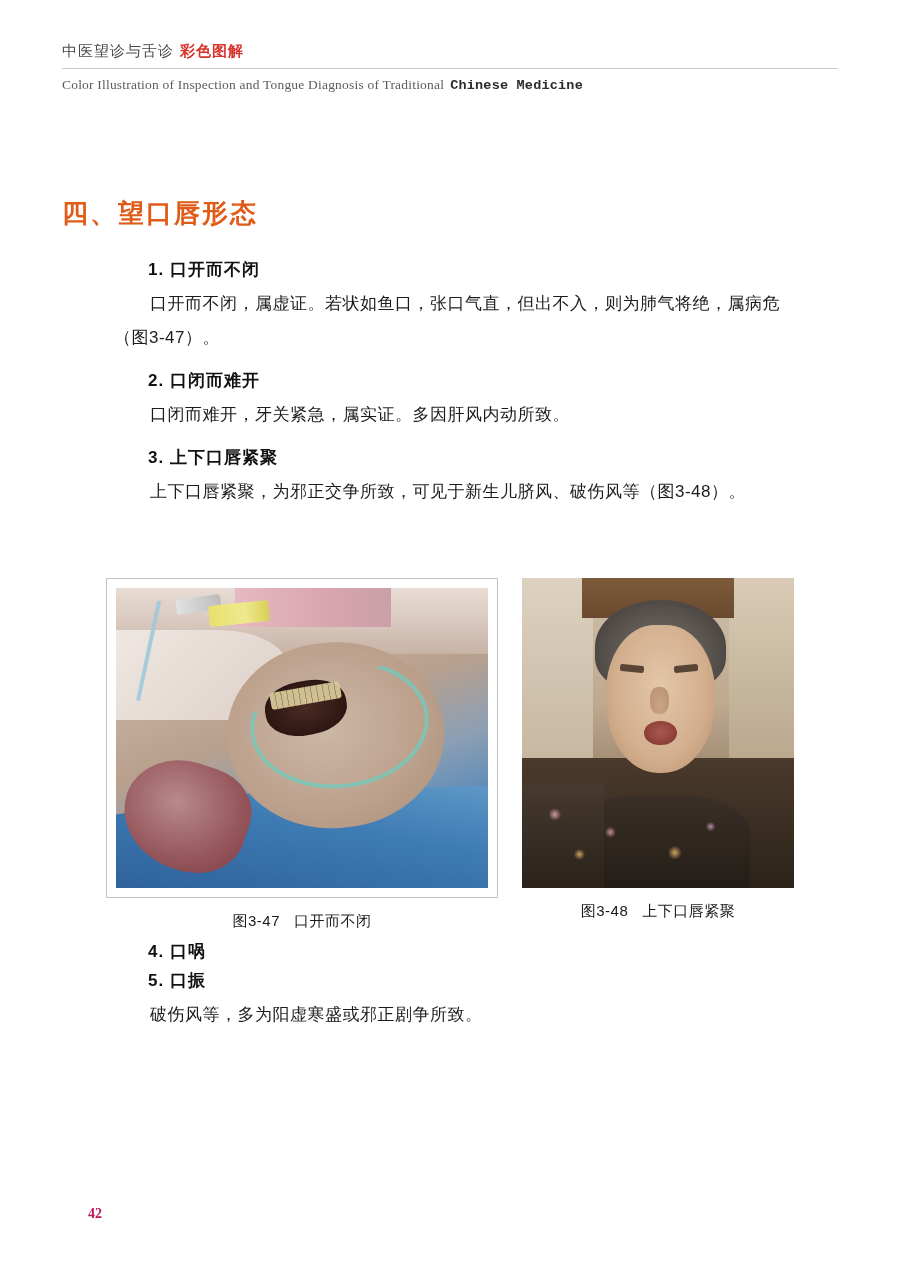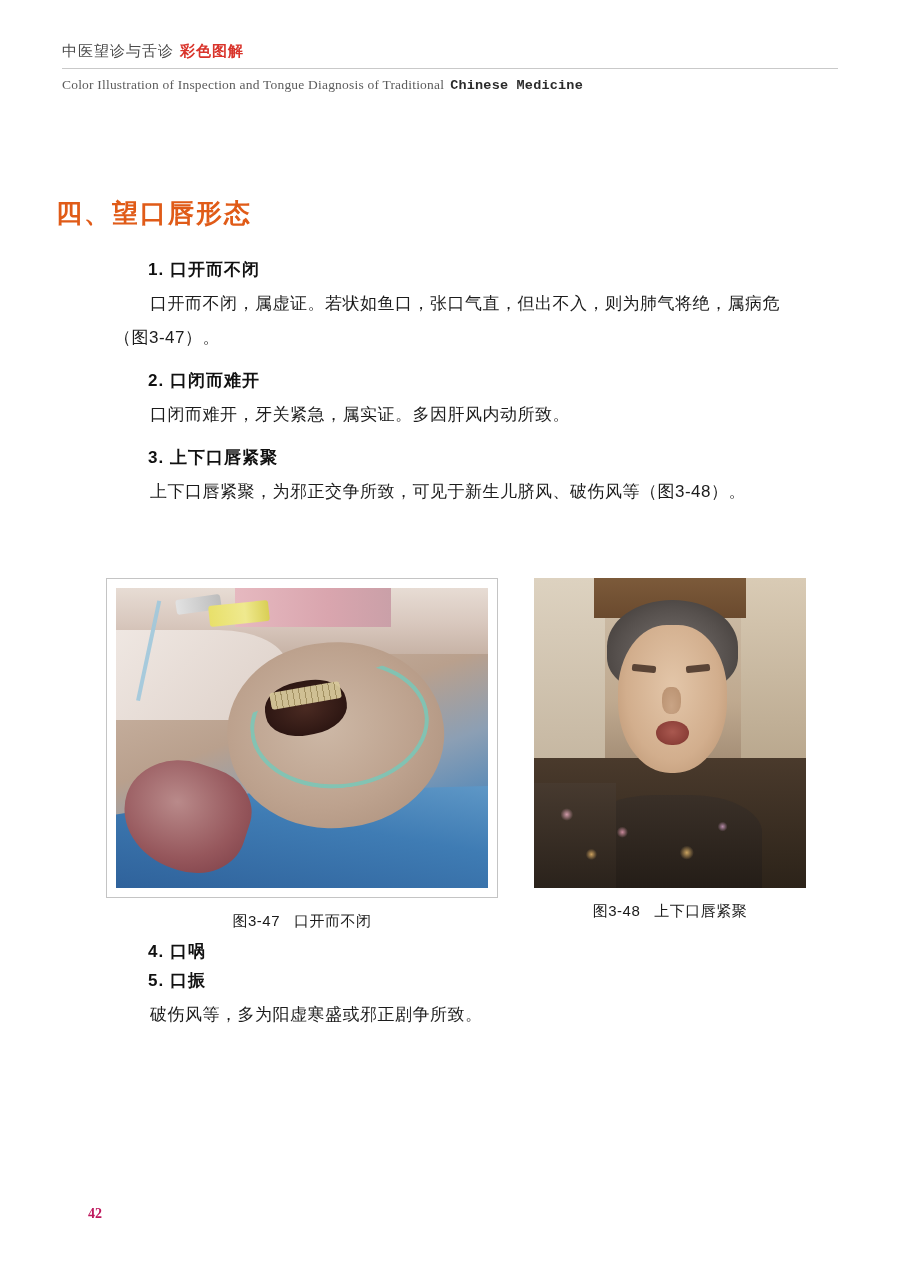--- a/index.html
+++ b/index.html
@@ -61,21 +61,21 @@
     font-family: Liberation Mono, monospace;
     font-weight: bold;
     color: #2b2b2b;
     margin-left: 6px;
     letter-spacing: 0.2px;
   }
 
   
   .section-title {
     position: absolute;
-    left: 56px;
+    left: 62px;
     top: 196px;
     font-size: 26px;
     font-weight: bold;
     color: #e05b18;
     letter-spacing: 2px;
   }
 
   
   .content {
     position: absolute;
@@ -103,21 +103,20 @@
   
   .figures {
     position: absolute;
     left: 106px;
     top: 578px;
     width: 700px;
   }
   .fig-row {
     display: flex;
     align-items: flex-start;
-    justify-content: space-between;
   }
   .fig {
     position: relative;
   }
   .fig-a { width: 392px; }
   .fig-b { width: 272px; margin-left: 24px; }
   .fig-frame {
     border: 1px solid #c4c4c4;
     padding: 9px;
     box-sizing: border-box;

